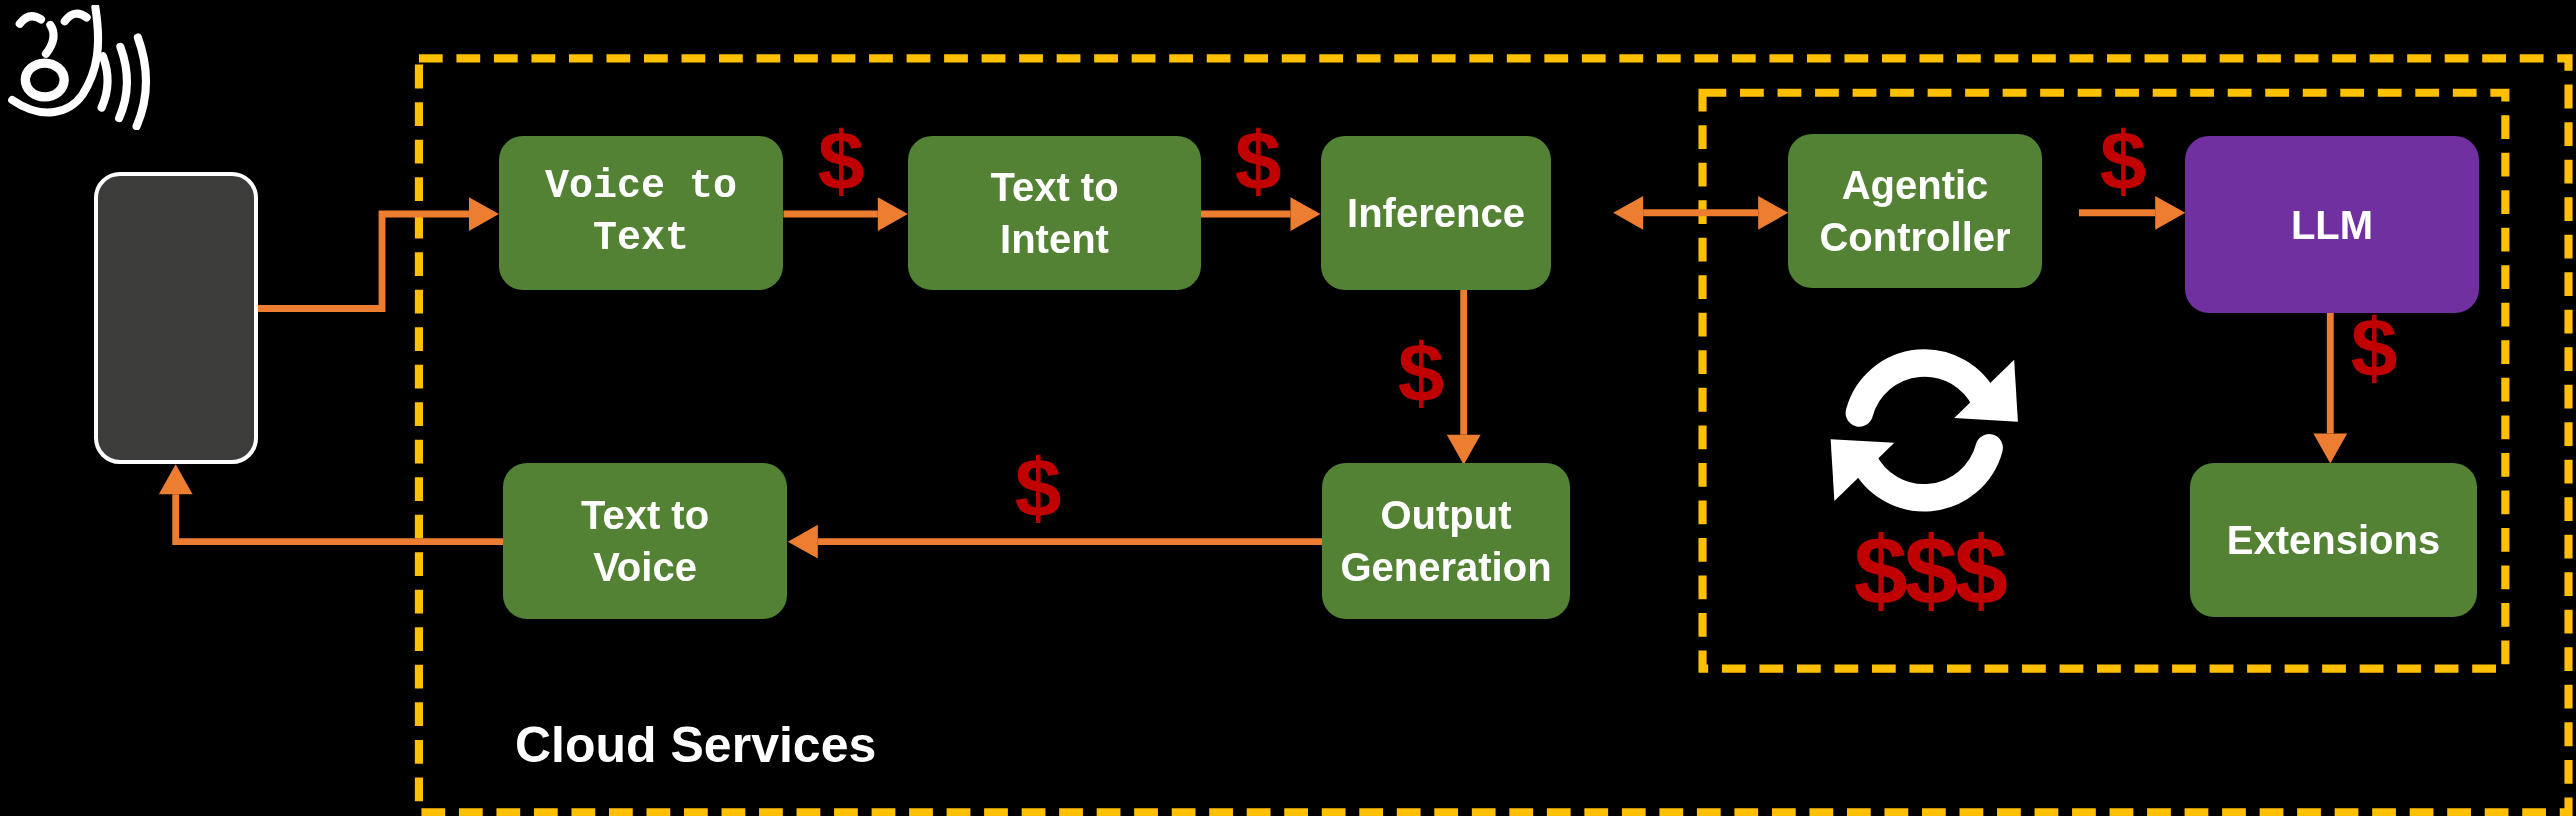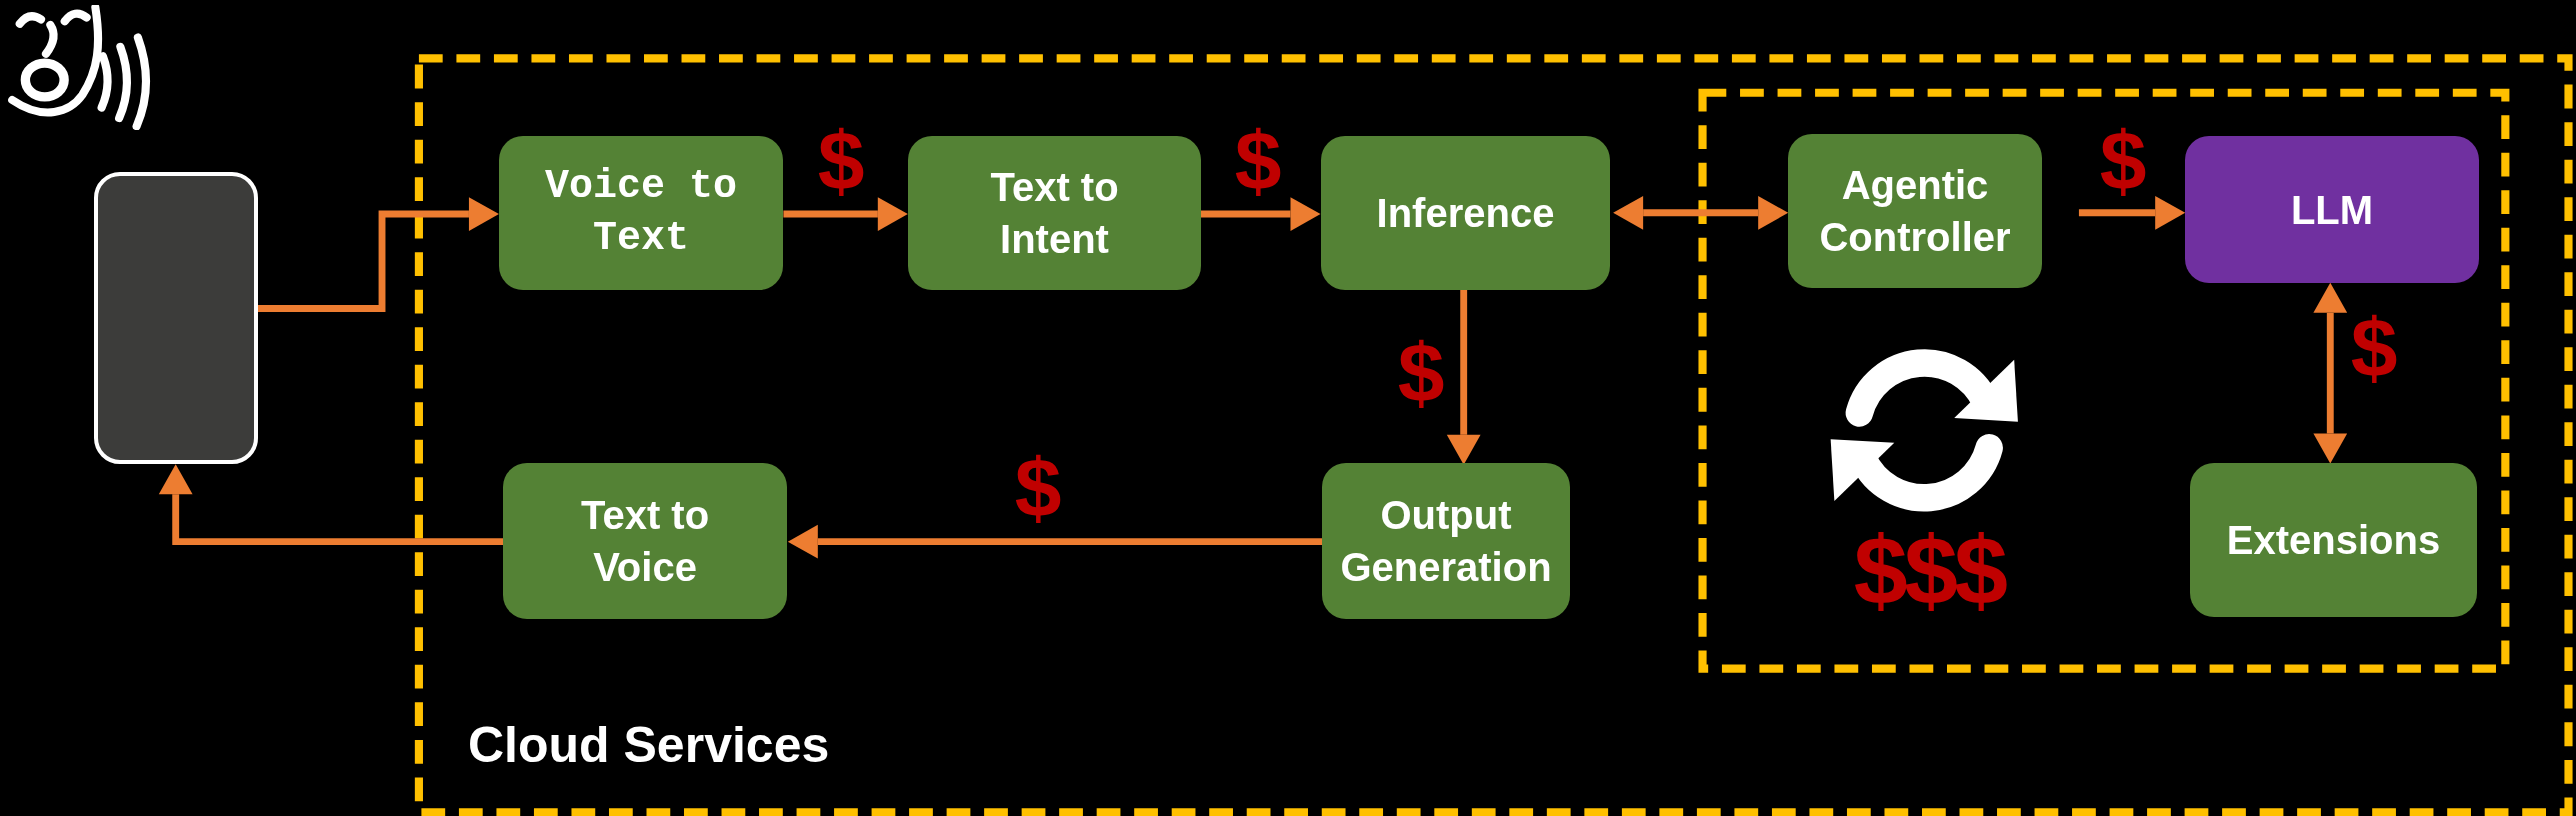--- a/index.html
+++ b/index.html
@@ -20,43 +20,43 @@
   .icon-fill{fill:var(--text);stroke:none;}
   .node{
     position:absolute;border-radius:24px;display:flex;align-items:center;justify-content:center;
     text-align:center;color:var(--text);font-weight:700;font-size:40px;line-height:1.3;
     white-space:pre-line;
   }
   .node.green{background:var(--green);}
   .node.purple{background:var(--purple);}
   .n-vtt{left:499px;top:136px;width:284px;height:154px;font-family:Liberation Mono, monospace;}
   .n-tti{left:908px;top:136px;width:293px;height:154px;}
-  .n-inf{left:1321px;top:136px;width:289px;height:154px;}
+  .n-inf{left:1321px;top:136px;width:230px;height:154px;}
   .n-agc{left:1788px;top:134px;width:254px;height:154px;}
-  .n-llm{left:2185px;top:136px;width:294px;height:147px;}
+  .n-llm{left:2185px;top:136px;width:294px;height:177px;}
   .n-out{left:1322px;top:463px;width:248px;height:156px;}
   .n-ttv{left:503px;top:463px;width:284px;height:156px;}
   .n-ext{left:2190px;top:463px;width:287px;height:154px;text-align:center;}
   .device{
     position:absolute;left:94px;top:172px;width:164px;height:292px;
     background:var(--device);border:4.4px solid var(--text);border-radius:26px;
   }
   .cost{
     position:absolute;transform:translate(-50%,-50%);
     color:var(--red);font-weight:700;font-size:84px;
   }
   .c1{left:841px;top:161px;}
   .c2{left:1258px;top:161px;}
   .c3{left:1421px;top:373px;}
   .c4{left:1038px;top:488px;}
   .c5{left:2123px;top:161px;}
   .c6{left:2374px;top:348px;}
   .c7{left:1929px;top:571px;font-size:97px;letter-spacing:-3.8px;}
   .cloud-label{
-    position:absolute;left:468px;top:745px;transform:translateY(-50%);
+    position:absolute;left:515px;top:745px;transform:translateY(-50%);
     color:var(--text);font-weight:700;font-size:50px;white-space:nowrap;
   }
   .face-icon{position:absolute;left:6.3px;top:5px;width:155px;height:125px;}
   .sync-icon{position:absolute;left:1813px;top:338px;width:250px;height:206px;}
 </style>
 </head>
 <body>
 
 <div>
 

